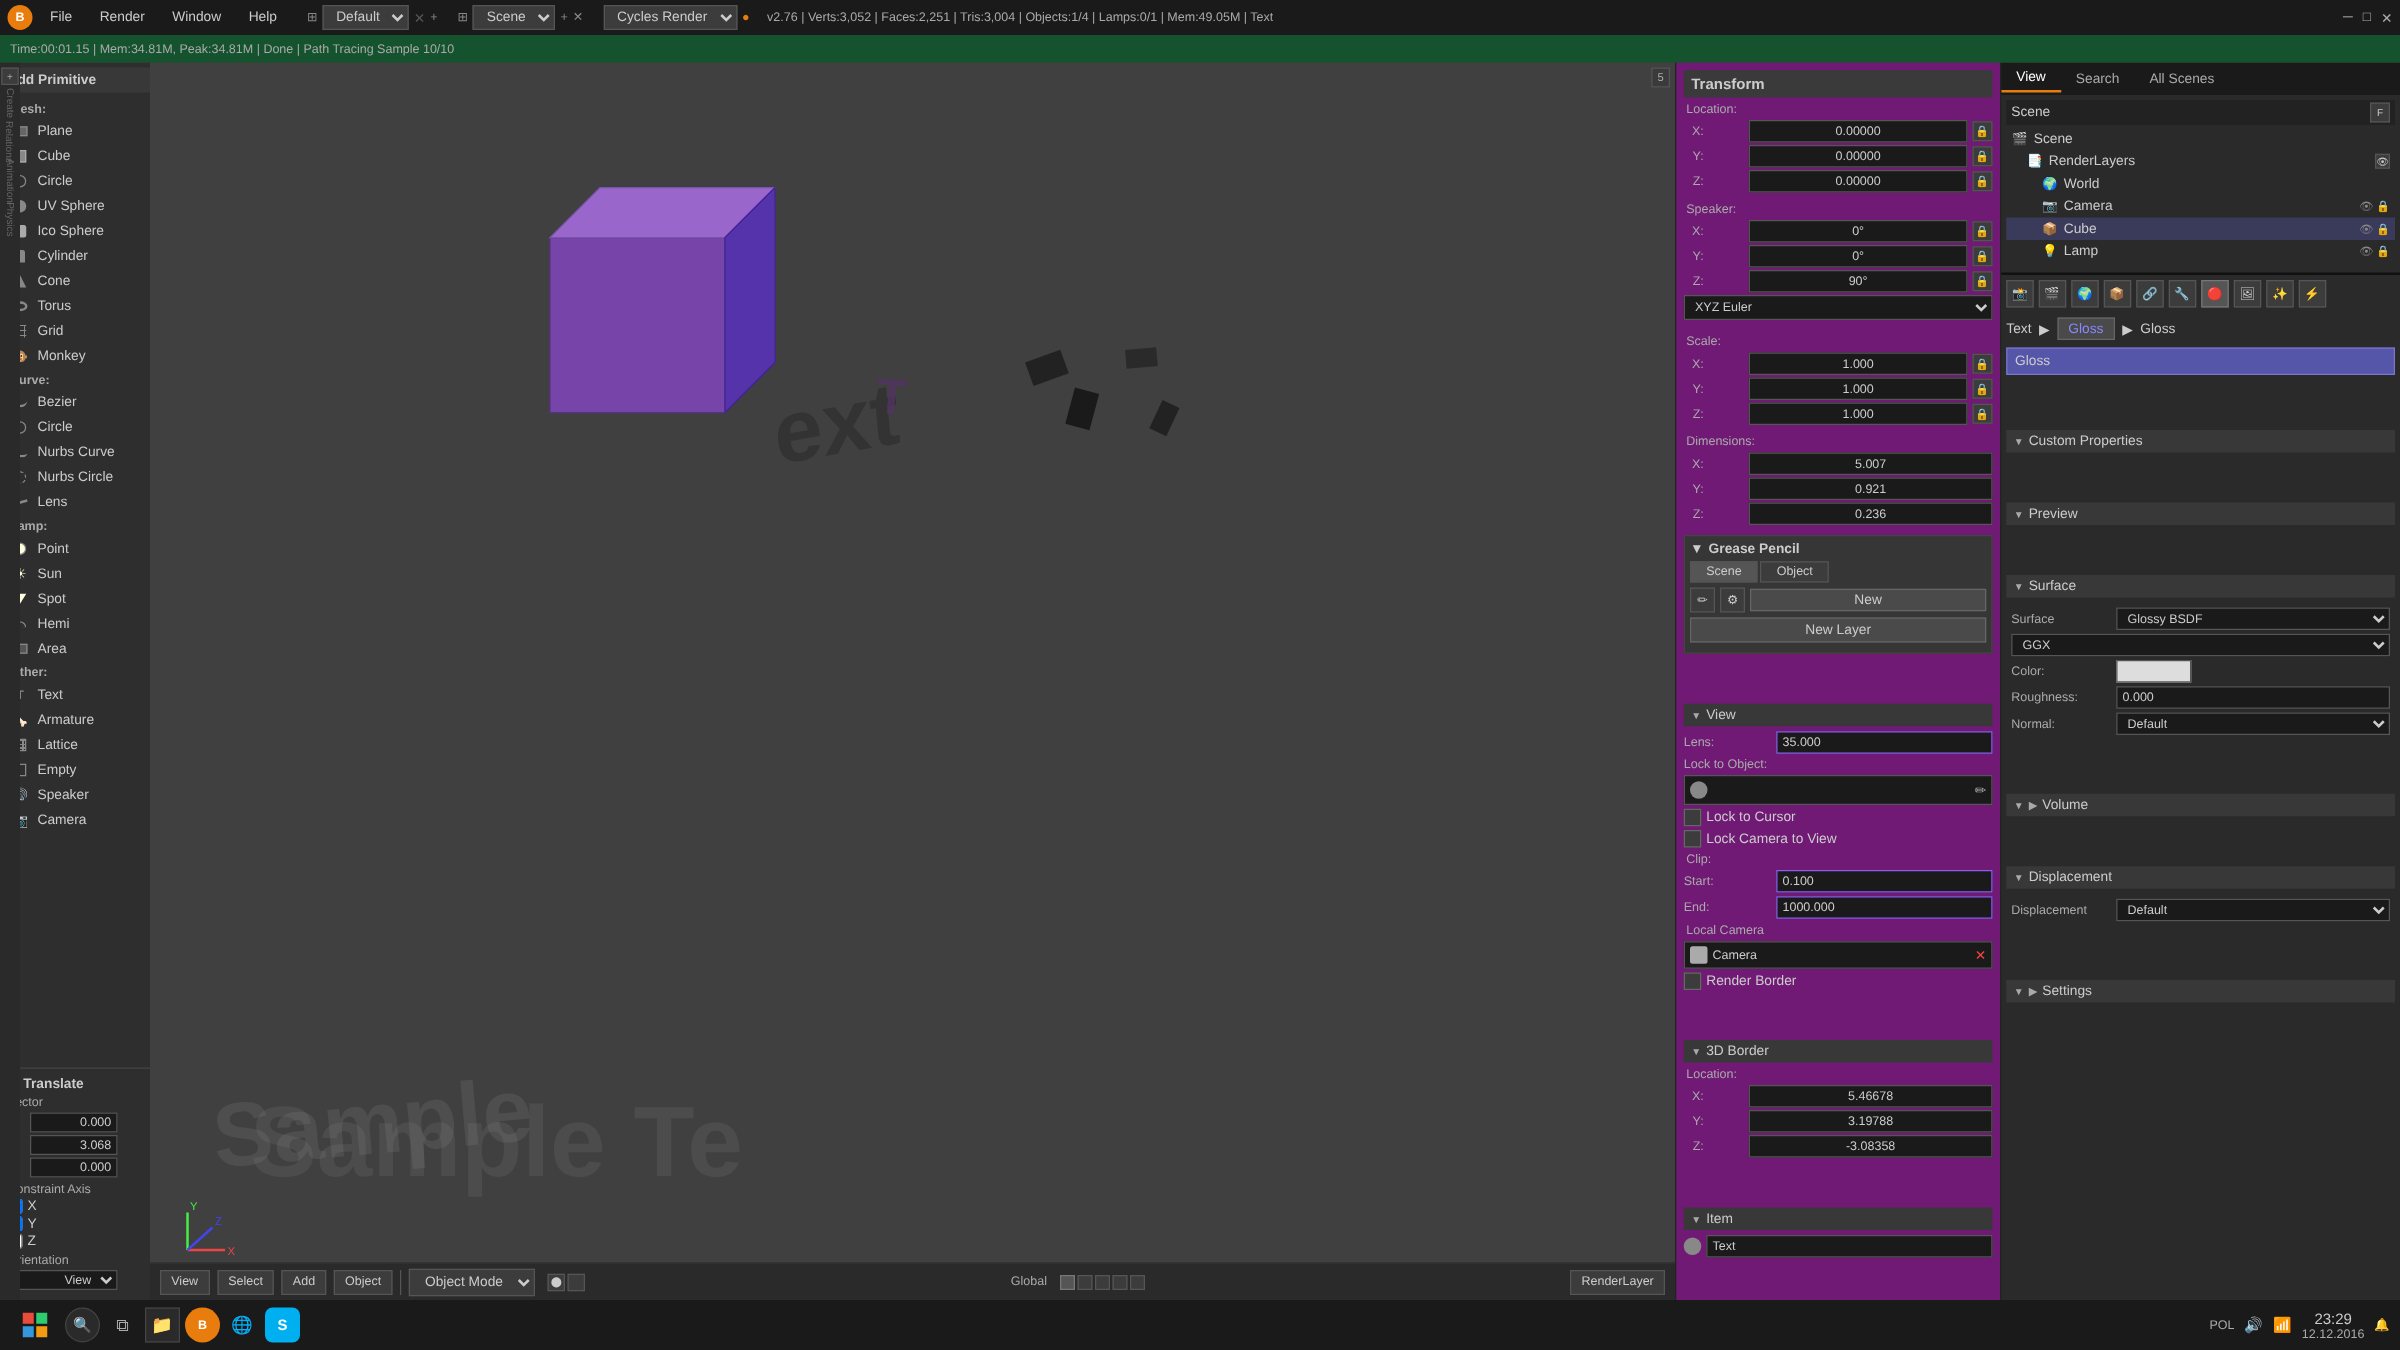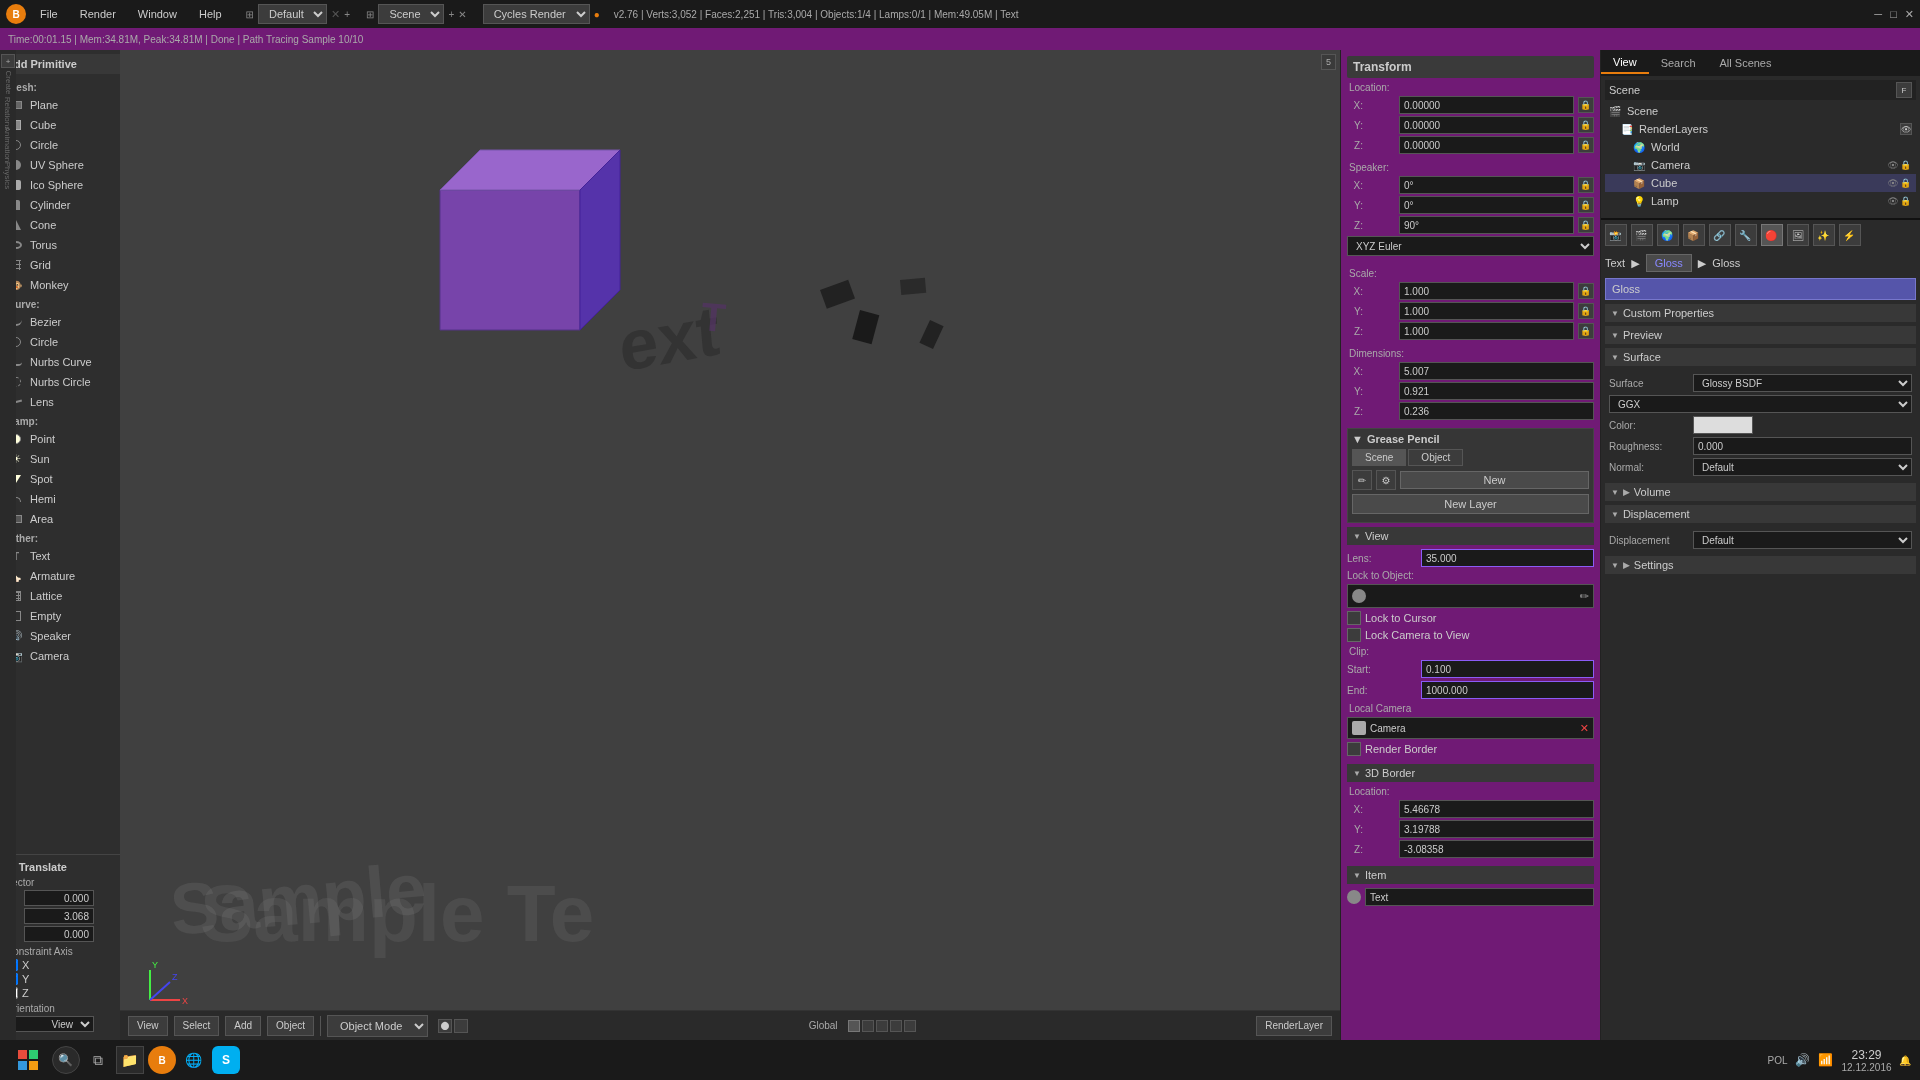--- a/index.html
+++ b/index.html
@@ -71,21 +71,21 @@
       font-size: 11px;
       height: 20px;
     }
 
     
     #info-bar {
       position: absolute;
       top: 28px; left: 0;
       width: 100%;
       height: 22px;
-      background: #701a75;
+      background: #14532d;
       display: flex;
       align-items: center;
       padding: 0 8px;
       font-size: 10px;
       color: #aaa;
       z-index: 99;
     }
 
     
     #left-panel {
@@ -289,21 +289,21 @@
       text-align: right;
     }
     .value-field {
       background: #1a1a1a;
       border: 1px solid #555;
       color: #ccc;
       flex: 1;
       height: 18px;
       font-size: 10px;
       padding: 0 4px;
-      text-align: left;
+      text-align: center;
       margin-left: 32px;
     }
     .value-lock {
       width: 16px; height: 16px;
       background: #3c3c3c;
       border: 1px solid #555;
       display: flex; align-items: center; justify-content: center;
       font-size: 9px;
       cursor: pointer;
     }
@@ -320,20 +320,21 @@
     .section-header {
       background: #383838;
       color: #ccc;
       font-size: 11px;
       padding: 3px 6px;
       margin-bottom: 4px;
       cursor: pointer;
       display: flex;
       align-items: center;
       gap: 4px;
+      margin-top: 40px;
     }
     .section-header:before {
       content: '▼';
       font-size: 8px;
       color: #aaa;
     }
 
     
     .view-row {
       display: flex;

